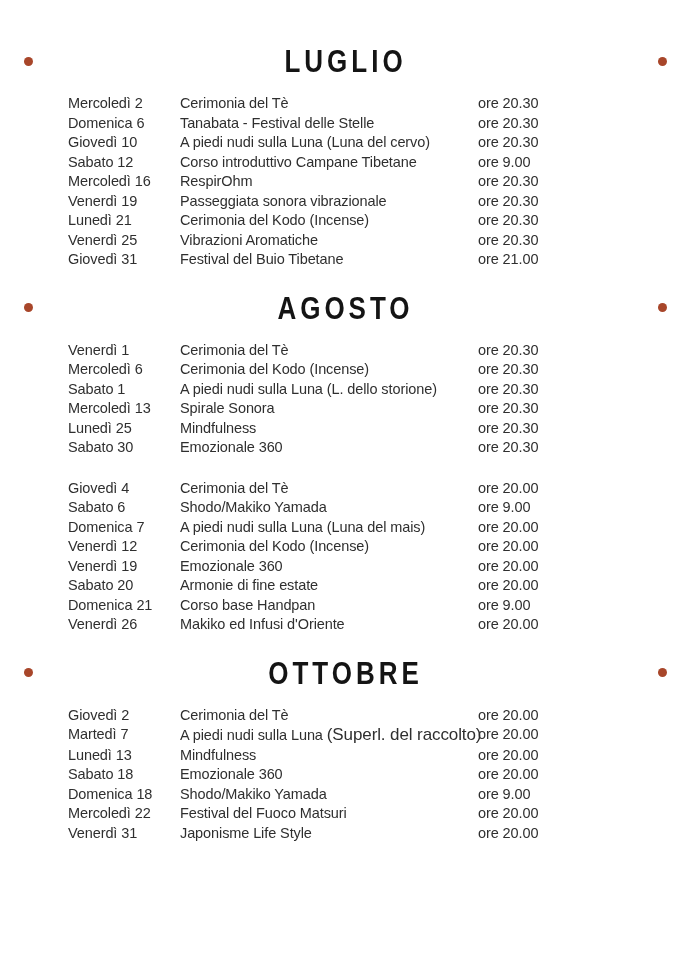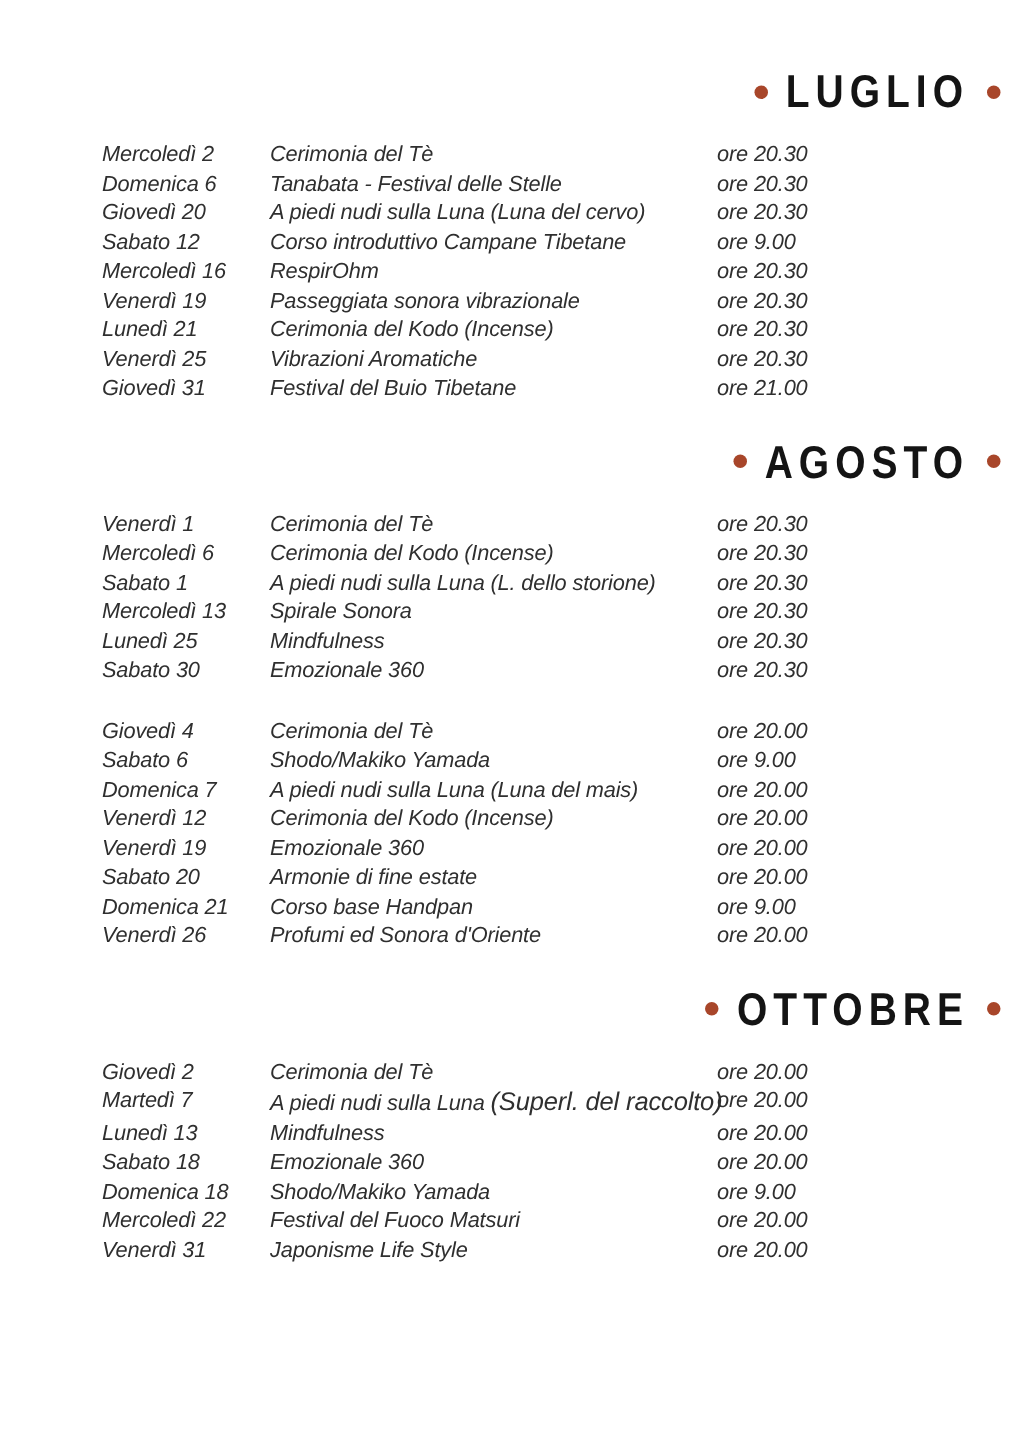--- a/index.html
+++ b/index.html
@@ -16,21 +16,21 @@
     overflow: hidden;
     box-sizing: border-box;
     padding-top: 44px;
     font-family: "Liberation Sans", sans-serif;
     color: var(--text, #2f2f2f);
   }
   .month { }
   .month-header {
     display: flex;
     align-items: center;
-    justify-content: flex-end;
+    justify-content: space-between;
     height: 34px;
     margin-bottom: 16px;
     margin-left: 12px;
   }
   .month-title {
     font-size: 26px;
     line-height: 34px;
     font-weight: 700;
     letter-spacing: 4px;
     color: var(--title, #141414);
@@ -50,21 +50,20 @@
   }
   .row {
     display: grid;
     grid-template-columns: 112px 298px 1fr;
     padding-left: 68px;
     padding-right: 10px;
     line-height: 19.5px;
     font-size: 14.5px;
     letter-spacing: -0.1px;
     white-space: nowrap;
-    font-style: italic;
   }
   .col-day { overflow: visible; }
   .col-event { overflow: visible; }
   .col-time { }
   .event-note {
     font-size: 17px;
   }
 </style>
 </head>
 <body>
@@ -84,21 +83,21 @@
     <span class="col-time">ore 20.30</span>
   </div>
 
   <div class="row">
     <span class="col-day">Domenica 6</span>
     <span class="col-event"><span>Tanabata - Festival delle Stelle</span> </span>
     <span class="col-time">ore 20.30</span>
   </div>
 
   <div class="row">
-    <span class="col-day">Giovedì 20</span>
+    <span class="col-day">Giovedì 10</span>
     <span class="col-event"><span>A piedi nudi sulla Luna (Luna del cervo)</span> </span>
     <span class="col-time">ore 20.30</span>
   </div>
 
   <div class="row">
     <span class="col-day">Sabato 12</span>
     <span class="col-event"><span>Corso introduttivo Campane Tibetane</span> </span>
     <span class="col-time">ore 9.00</span>
   </div>
 
@@ -218,21 +217,21 @@
   </div>
 
   <div class="row">
     <span class="col-day">Domenica 21</span>
     <span class="col-event"><span>Corso base Handpan</span> </span>
     <span class="col-time">ore 9.00</span>
   </div>
 
   <div class="row">
     <span class="col-day">Venerdì 26</span>
-    <span class="col-event"><span>Profumi ed Sonora d'Oriente</span> </span>
+    <span class="col-event"><span>Makiko ed Infusi d'Oriente</span> </span>
     <span class="col-time">ore 20.00</span>
   </div>
 </div>
   </section>
 
   <section class="month">
     <div class="month-header">
       <span class="dot"></span>
       <span class="month-title">OTTOBRE</span>
       <span class="dot"></span>

